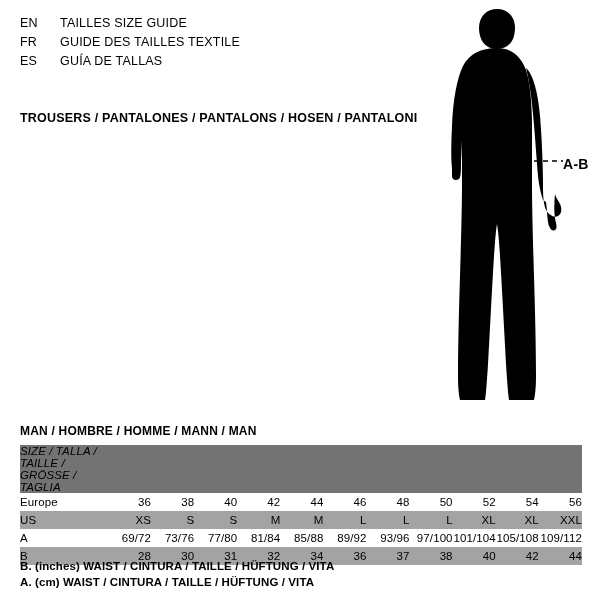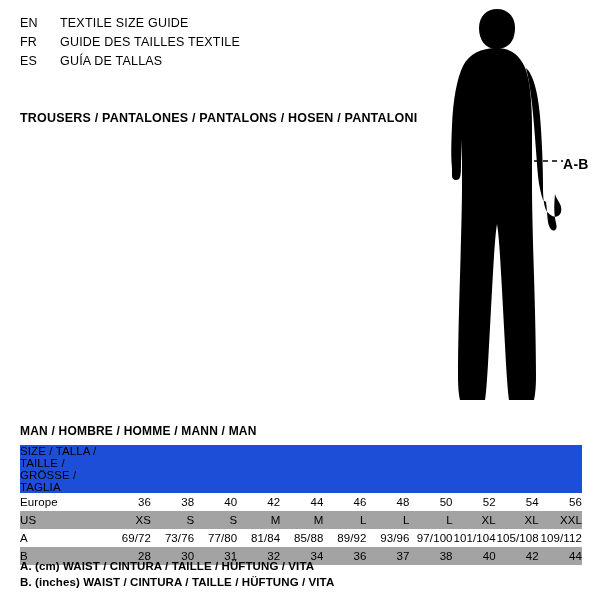--- a/index.html
+++ b/index.html
@@ -92,23 +92,24 @@
     table-layout: fixed;
   }
   table.size-table td {
     font-size: 11.5px;
     padding: 0;
     height: 18px;
     vertical-align: middle;
     letter-spacing: 0.1px;
   }
   tr.head-row td {
-    background: #1d4ed8;
+    background: #737373;
     font-size: 11.5px;
     height: 19px;
+    font-style: italic;
   }
   tr.shaded td {
     background: #a3a3a3;
   }
   td.label-col {
     width: 88px;
     padding-left: 2px;
   }
   td.val {
     text-align: right;
@@ -129,21 +130,21 @@
   }
 </style>
 </head>
 <body>
 
 <div class="page">
 
   <div class="lang-block">
     <div class="lang-row">
       <span class="lang-code">EN</span>
-      <span class="lang-text">TEXTILE SIZE GUIDE</span>
+      <span class="lang-text">TAILLES SIZE GUIDE</span>
     </div>
     <div class="lang-row">
       <span class="lang-code">FR</span>
       <span class="lang-text">GUIDE DES TAILLES TEXTILE</span>
     </div>
     <div class="lang-row">
       <span class="lang-code">ES</span>
       <span class="lang-text">GUÍA DE TALLAS</span>
     </div>
   </div>
@@ -267,17 +268,17 @@
         <td class="val">38</td>
         <td class="val">40</td>
         <td class="val">42</td>
         <td class="val">44</td>
       </tr>
     </tbody>
       </table>
   </div>
 
   <div class="footnotes">
+    <div class="footnote">B. (inches) WAIST / CINTURA / TAILLE / HÜFTUNG / VITA</div>
     <div class="footnote">A. (cm) WAIST / CINTURA / TAILLE / HÜFTUNG / VITA</div>
-    <div class="footnote">B. (inches) WAIST / CINTURA / TAILLE / HÜFTUNG / VITA</div>
   </div>
 
 </div>
 
 </body></html>

